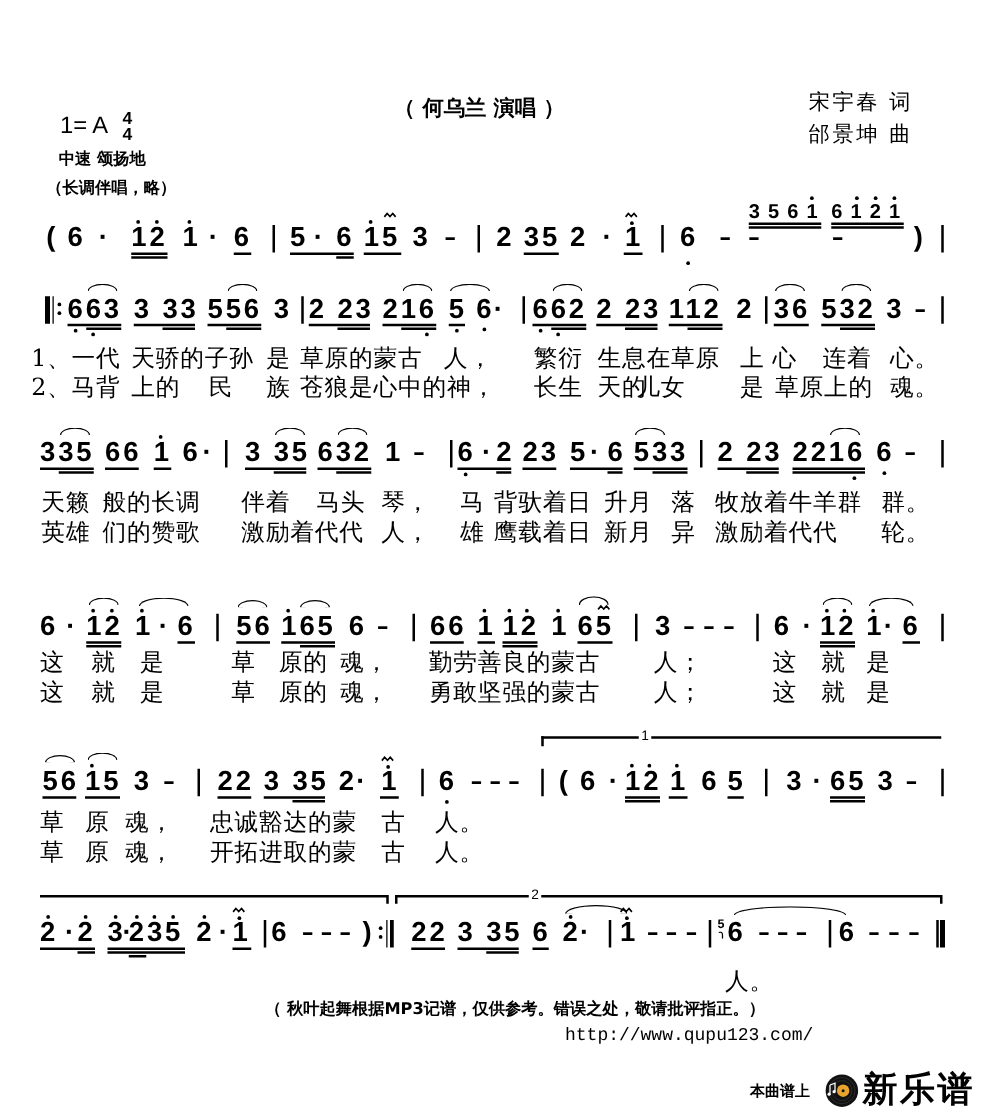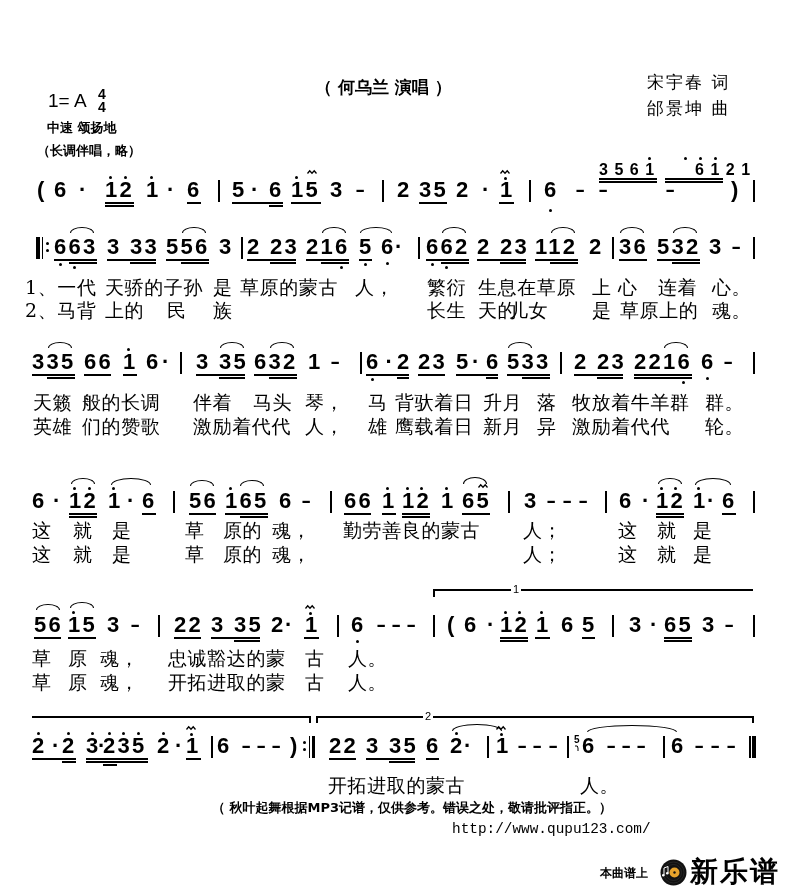--- a/index.html
+++ b/index.html
@@ -73,21 +73,21 @@
     <span class="n" style="left:500px">1</span>
     <i class="bar" style="left:529px"></i>
     <span class="n" style="left:544px">6</span>
     <span class="n ds" style="left:576px">–</span>
     <span class="n ds" style="left:599px">–</span>
     <span class="n ds" style="left:666px">–</span>
     <span class="n" style="left:731px">)</span>
     <i class="bar" style="left:753px"></i>
 
     <span class="orn" style="left:599px">3561</span>
-    <span class="orn" style="left:695px">6121</span>
+    <span class="orn" style="left:665px">6121</span>
     <i class="l" style="left:599px;top:1px;width:58px;height:1.5px"></i>
     <i class="l" style="left:599px;top:4px;width:58px;height:1.5px"></i>
     <i class="l" style="left:665px;top:1px;width:58px;height:1.5px"></i>
     <i class="l" style="left:665px;top:4px;width:58px;height:1.5px"></i>
     <i class="hd" style="left:648px;top:-20px"></i>
     <i class="hd" style="left:683.5px;top:-20px"></i>
     <i class="hd" style="left:698.5px;top:-20px"></i>
     <i class="hd" style="left:714px;top:-20px"></i>
 
     <i class="l l1" style="left:105px;width:29px"></i>
@@ -189,20 +189,21 @@
   <span class="ly" style="left:478px;top:276px">生息在草原</span>
   <span class="ly" style="left:592px;top:276px">上</span>
   <span class="ly" style="left:618px;top:276px">心</span>
   <span class="ly" style="left:658px;top:276px">连着</span>
   <span class="ly" style="left:712px;top:276px">心。</span>
 
   <span class="ly" style="left:25px;top:299px">2、马背</span>
   <span class="ly" style="left:105px;top:299px">上的</span>
   <span class="ly" style="left:167px;top:299px">民</span>
   <span class="ly" style="left:213px;top:299px">族</span>
+  <span class="ly" style="left:240px;top:299px">苍狼是心中的神，</span>
   <span class="ly" style="left:427px;top:299px">长生</span>
   <span class="ly" style="left:478px;top:299px">天的</span>
   <span class="ly" style="left:509px;top:299px">儿女</span>
   <span class="ly" style="left:592px;top:299px">是</span>
   <span class="ly" style="left:620px;top:299px">草原上的</span>
   <span class="ly" style="left:712px;top:299px">魂。</span>
 
   <div class="row" style="top:349px" aria-label="335 66 1̇ 6· | 3 35 632 1 – | 6̣·2 23 5·6 533 | 2 23 2216̣ 6̣ – |">
     <span class="n" style="left:32px">335</span>
     <span class="n" style="left:84px">66</span>
@@ -368,20 +369,21 @@
   <span class="ly" style="left:618px;top:519px">这</span>
   <span class="ly" style="left:657px;top:519px">就</span>
   <span class="ly" style="left:693px;top:519px">是</span>
 
   <span class="ly" style="left:32px;top:543px">这</span>
   <span class="ly" style="left:73px;top:543px">就</span>
   <span class="ly" style="left:112px;top:543px">是</span>
   <span class="ly" style="left:185px;top:543px">草</span>
   <span class="ly" style="left:223px;top:543px">原的</span>
   <span class="ly" style="left:272px;top:543px">魂，</span>
+  <span class="ly" style="left:343px;top:543px">勇敢坚强的蒙古</span>
   <span class="ly" style="left:523px;top:543px">人；</span>
   <span class="ly" style="left:618px;top:543px">这</span>
   <span class="ly" style="left:657px;top:543px">就</span>
   <span class="ly" style="left:693px;top:543px">是</span>
 
   <i class="vline" style="left:433px;top:589px;width:320px"></i>
   <i class="vtick" style="left:433px;top:589px;height:8px"></i>
   <span class="vlabel" style="left:511px;top:583px">1</span>
 
   <div class="row" style="top:612px" aria-label="56 1̇5 3 – | 22 3 35 2· 1̇ | 6̣ – – – | ( 6 · 1̇2̇ 1̇ 6 5 | 3 · 65 3 – |">
@@ -536,21 +538,20 @@
     <svg class="mord" style="left:186px" viewBox="0 0 10 4">
         <path d="M0.5 3.5 L2.7 0.8 L5 3.2 L7.2 0.8 L9.5 3.5" stroke="#000" stroke-width="1.3" fill="none"></path>
       </svg>
     <svg class="mord" style="left:496px" viewBox="0 0 10 4">
         <path d="M0.5 3.5 L2.7 0.8 L5 3.2 L7.2 0.8 L9.5 3.5" stroke="#000" stroke-width="1.3" fill="none"></path>
       </svg>
     <i class="arc" style="left:452px;width:50px;top:-9px;height:7px"></i>
     <i class="arc" style="left:587px;width:90px;top:-8px;height:7px"></i>
   </div>
 
-  <span class="ly" style="left:328px;top:774px">开拓进取的蒙古</span>
   <span class="ly" style="left:580px;top:774px">人。</span>
 
   <div class="abs footer1">（ 秋叶起舞根据MP3记谱，仅供参考。错误之处，敬请批评指正。）</div>
   <div class="abs url">http://www.qupu123.com/</div>
 
   <div class="abs brand-prefix">本曲谱上</div>
   <svg class="disc" viewBox="0 0 27 27">
     <circle cx="13.5" cy="13.5" r="13" fill="#111"></circle>
     <circle cx="13.5" cy="13.5" r="10.5" fill="none" stroke="#333" stroke-width="0.6"></circle>
     <circle cx="13.5" cy="13.5" r="8" fill="none" stroke="#333" stroke-width="0.6"></circle>

